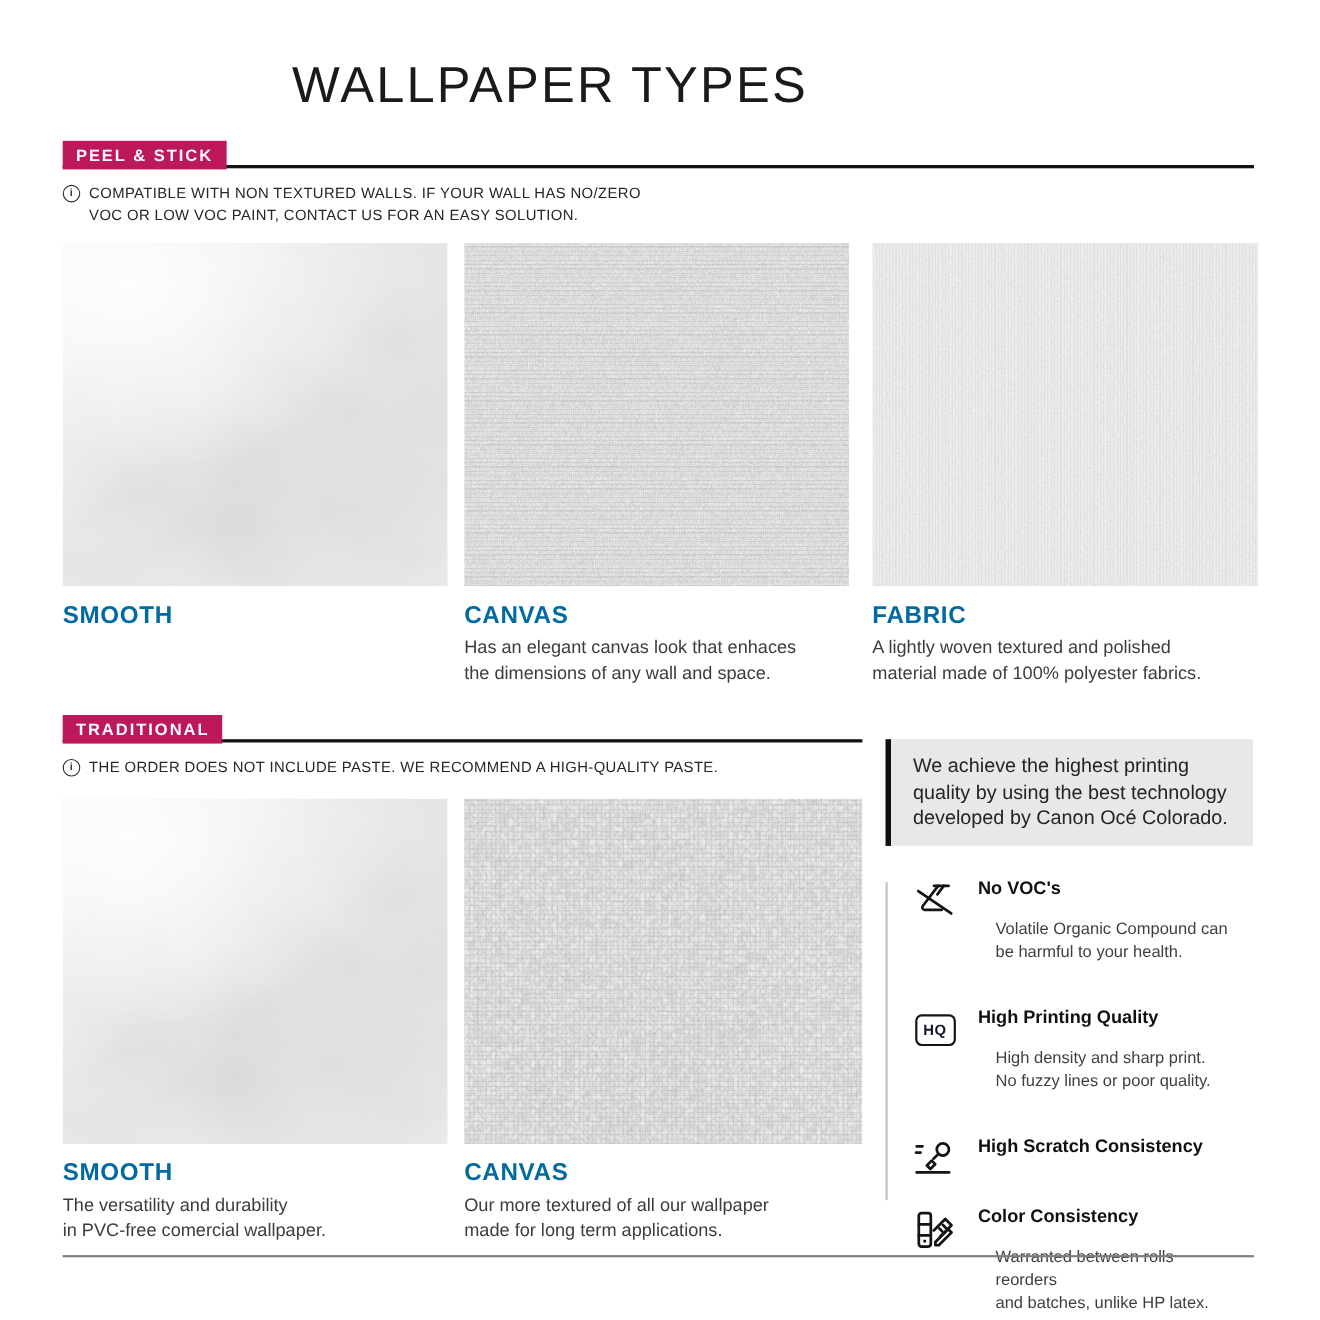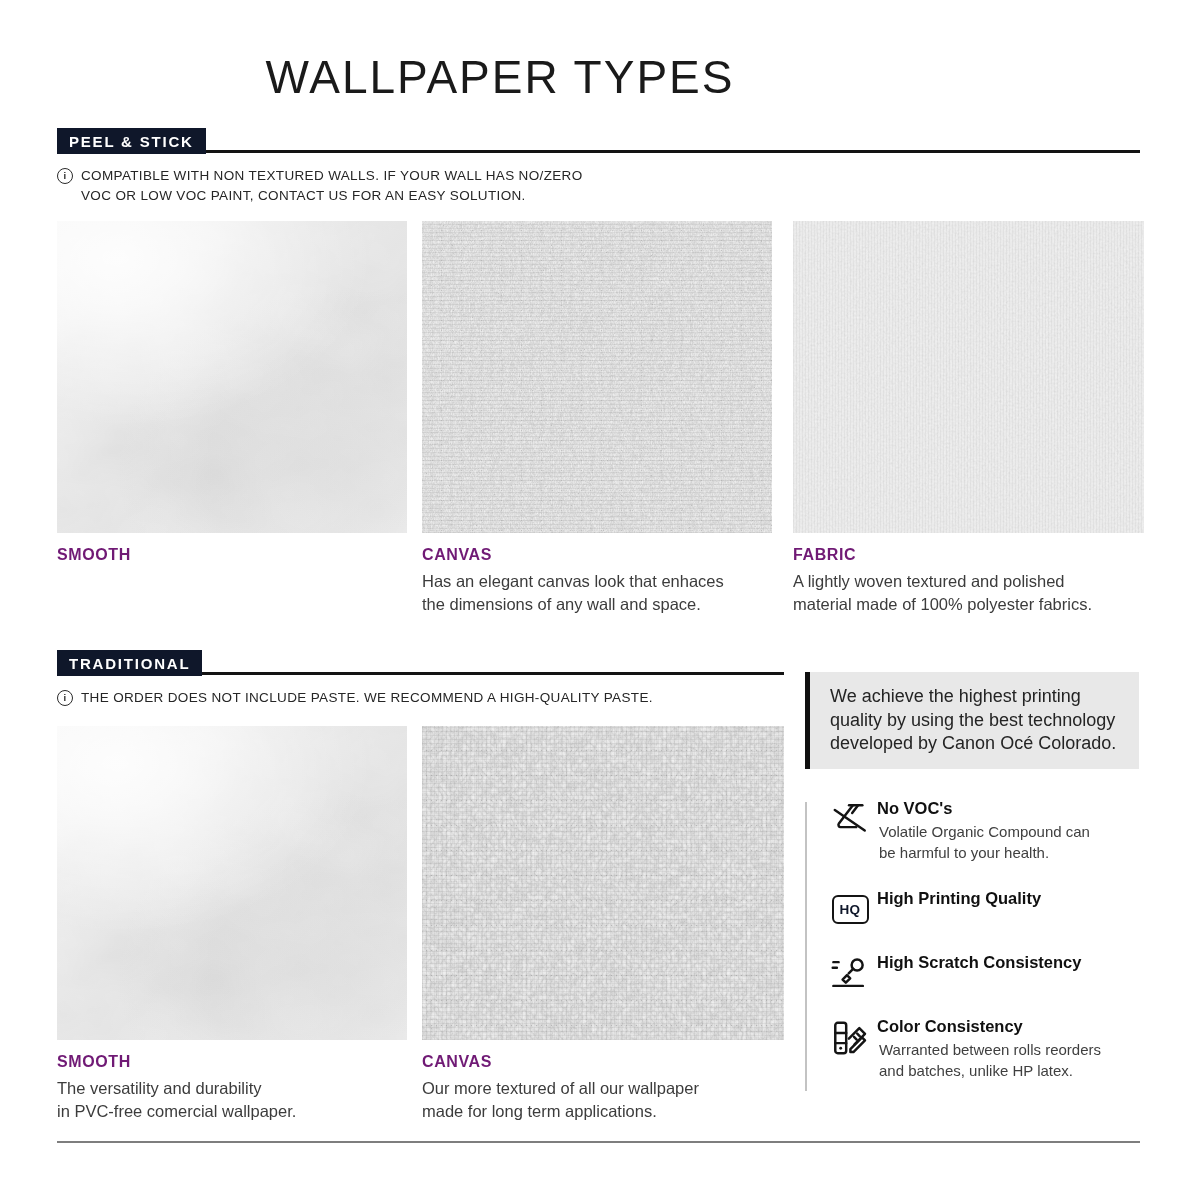--- a/index.html
+++ b/index.html
@@ -10,21 +10,21 @@
   
   .title {
     position:absolute; top:50px; left:0; width:1000px; text-align:center;
     font-size:46px; font-weight:300; letter-spacing:2px; color:#1a1a1a; margin:0;
   }
   
   .rule  { position:absolute; height:2.5px; background:#131313; }
   #rule1 { left:57px; top:150px; width:1083px; }
   #rule2 { left:57px; top:672px; width:727px; }
   .badge {
-    position:absolute; background:#0f172a; color:#ffffff;
+    position:absolute; background:#be185d; color:#ffffff;
     font-size:15px; font-weight:700; letter-spacing:1.8px; padding:5px 12px 4px 12px;
   }
   #badge1 { left:57px; top:128px; }
   #badge2 { left:57px; top:650px; }
   .info { position:absolute; display:flex; gap:8px; align-items:flex-start;
     font-size:13.5px; letter-spacing:.35px; color:#262626; line-height:20px; }
   #info1 { left:57px; top:166px; }
   #info2 { left:57px; top:688px; }
   .info-icon {
     flex:none; width:14px; height:14px; margin-top:2px; border:1.4px solid #2a2a2a; border-radius:50%;
@@ -48,40 +48,40 @@
     background:
       radial-gradient(120% 90% at 18% 12%, rgba(255,255,255,.85), rgba(255,255,255,0) 60%),
       radial-gradient(110% 95% at 85% 80%, rgba(170,170,170,.18), rgba(255,255,255,0) 62%),
       linear-gradient(135deg, rgba(255,255,255,.55), rgba(120,120,120,.06) 55%, rgba(255,255,255,.35));
   }
   .ov-hlines { background:repeating-linear-gradient(0deg, rgba(130,130,130,.14) 0 1px, rgba(0,0,0,0) 1px 4px); }
   .ov-vfine  { background:repeating-linear-gradient(90deg, rgba(135,135,135,.09) 0 1px, rgba(0,0,0,0) 1px 3px); }
   .ov-weave  { background:
       repeating-linear-gradient(0deg,  rgba(125,125,125,.12) 0 1px, rgba(0,0,0,0) 1px 4px),
       repeating-linear-gradient(90deg, rgba(125,125,125,.10) 0 1px, rgba(0,0,0,0) 1px 4px); }
-  .cap-title { margin:13px 0 0 0; font-size:16px; font-weight:700; letter-spacing:.6px; color:#701a75; }
+  .cap-title { margin:13px 0 0 0; font-size:22px; font-weight:700; letter-spacing:.6px; color:#0369a1; }
   .cap-desc  { margin:6px 0 0 0; font-size:16.5px; line-height:23px; color:#3c3c3c; white-space:pre-line; }
   
   .sidebar { position:absolute; left:805px; top:672px; width:334px; }
   .quote { display:flex; align-items:stretch; }
   .quote-bar { flex:none; width:5px; background:#101010; }
   .quote-box { flex:1; background:#e8e8e8; padding:13px 16px 13px 20px;
     font-size:18px; line-height:23.5px; color:#242424; white-space:pre-line; }
   .features { position:relative; margin-top:30px; }
   .features-rule { position:absolute; left:0; top:3px; width:2px; height:289px; background:#c3c3c3; }
-  .feature { display:flex; gap:8px; align-items:flex-start; margin:0 0 24px 26px; }
+  .feature { display:flex; gap:20px; align-items:flex-start; margin:0 0 24px 26px; }
   .f-icon { flex:none; width:38px; height:38px; margin-top:2px; display:flex; align-items:center; justify-content:center; }
   .f-icon svg { width:38px; height:38px; display:block; }
   .f-icon svg * { fill:none; stroke:#141414; stroke-width:2.6; stroke-linecap:round; stroke-linejoin:round; }
   .f-icon svg .fill { fill:#141414; stroke:none; }
   .hq-box { width:33px; height:25px; border:2.6px solid #141414; border-radius:6px;
     display:flex; align-items:center; justify-content:center;
     font-size:13.5px; font-weight:700; letter-spacing:.5px; color:#0f172a; }
   .f-title { font-size:16.5px; font-weight:700; color:#101010; margin:0 0 3px 0; }
-  .f-desc  { font-size:15px; line-height:21px; color:#3f3f3f; margin:2px; white-space:pre-line; }
+  .f-desc  { font-size:15px; line-height:21px; color:#3f3f3f; margin:16px; white-space:pre-line; }
   
   #rule-bottom { position:absolute; left:57px; top:1141px; width:1083px; height:2px; background:#7e7e7e; }
 </style>
 </head>
 <body>
 
 <svg width="0" height="0" style="position:absolute" aria-hidden="true">
   <defs>
     <filter id="nz-smooth" x="0" y="0" width="100%" height="100%">
       <feTurbulence type="fractalNoise" baseFrequency="0.007 0.010" numOctaves="4" seed="11"></feTurbulence>
@@ -222,20 +222,22 @@
 be harmful to your health.</p>
         </div>
       </div>
 
       <div class="feature">
         <div class="f-icon">
           <div class="hq-box">HQ</div>
         </div>
         <div>
           <p class="f-title">High Printing Quality</p>
+          <p class="f-desc">High density and sharp print.
+No fuzzy lines or poor quality.</p>
         </div>
       </div>
 
       <div class="feature">
         <div class="f-icon">
           <svg viewBox="0 0 40 40">
             <circle cx="27.5" cy="10.5" r="5.8"></circle>
             <path d="M23.3 14.7 18.6 19.4"></path>
             <path d="M16.8 21.2l3.4 3.4-4.6 4.6-3.4-3.4z"></path>
             <path d="M2.5 7.5h5.5M1.8 13.5h4.4"></path>

